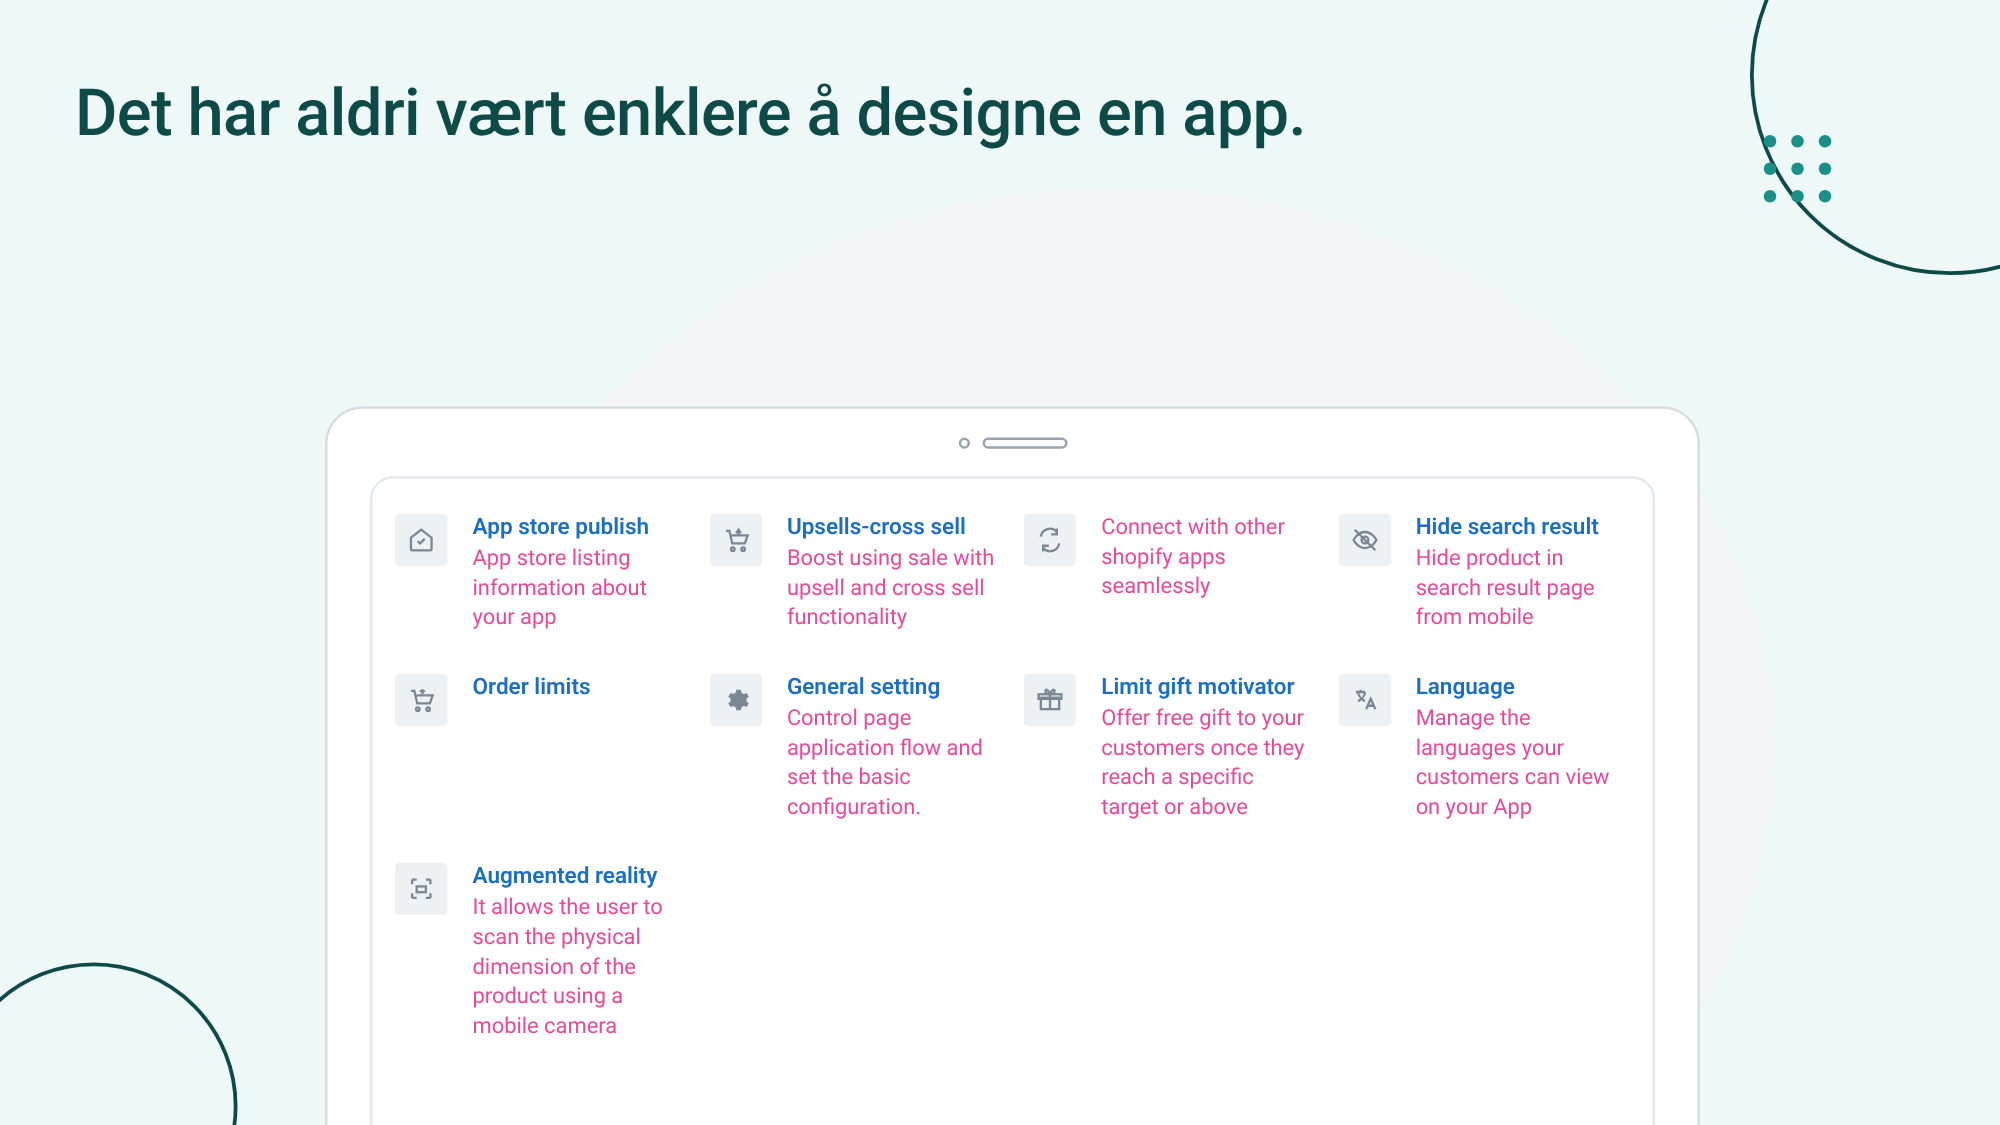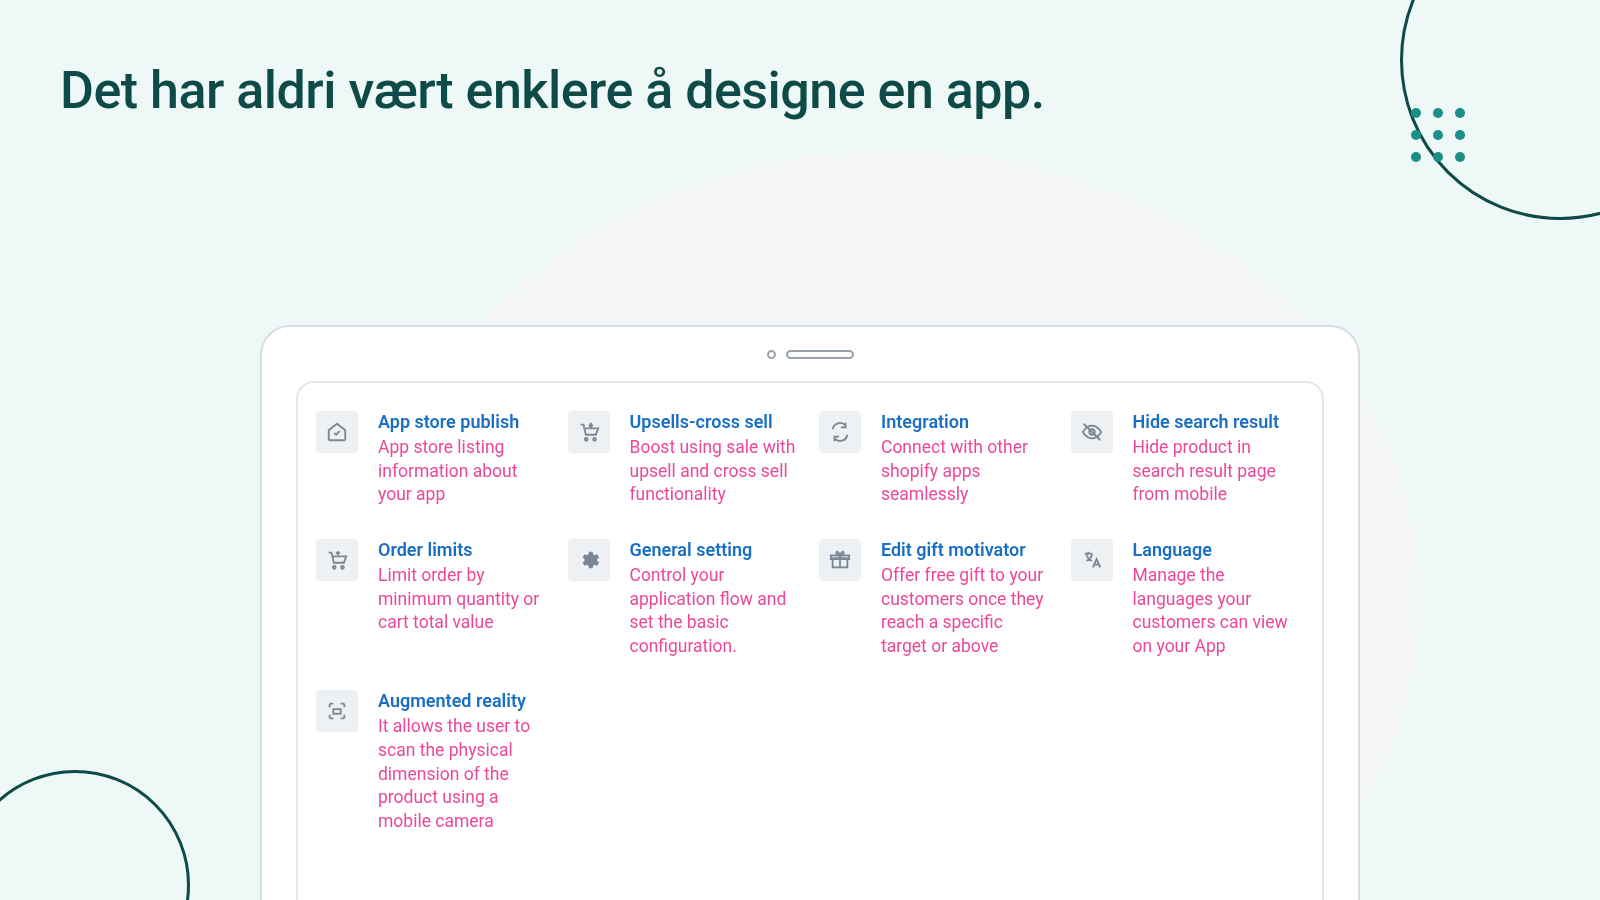--- a/index.html
+++ b/index.html
@@ -188,21 +188,20 @@
       </div>
 
       <div class="feat">
         <div class="feat-icon">
           <svg viewBox="0 0 24 24" fill="none" stroke="currentColor" stroke-width="2">
               <path d="M4 9a8 8 0 0114-4M20 15a8 8 0 01-14 4"></path>
               <path d="M18 2v5h-5M6 22v-5h5"></path>
             </svg>
         </div>
         <div>
-          <div class="feat-title">Integration</div>
           <div class="feat-desc">Connect with other shopify apps seamlessly</div>
         </div>
       </div>
 
       <div class="feat">
         <div class="feat-icon">
           <svg viewBox="0 0 24 24" fill="none" stroke="currentColor" stroke-width="2">
               <path d="M2 12s3.5-7 10-7 10 7 10 7-3.5 7-10 7S2 12 2 12z"></path>
               <circle cx="12" cy="12" r="3"></circle>
               <line x1="3" y1="3" x2="21" y2="21"></line>
@@ -218,48 +217,47 @@
         <div class="feat-icon">
           <svg viewBox="0 0 24 24" fill="none" stroke="currentColor" stroke-width="2">
               <circle cx="9" cy="20" r="1.5"></circle>
               <circle cx="18" cy="20" r="1.5"></circle>
               <path d="M3 4h3l2.5 11h11L22 8H8"></path>
               <path d="M13 3v4m0-4l-2 2m2-2l2 2"></path>
             </svg>
         </div>
         <div>
           <div class="feat-title">Order limits</div>
-          <div class="feat-desc">Limit order by minimum quantity or cart total value</div>
         </div>
       </div>
 
       <div class="feat">
         <div class="feat-icon">
           <svg viewBox="0 0 24 24" fill="currentColor">
               <path d="M12 8a4 4 0 100 8 4 4 0 000-8zm9 4a7 7 0 00-.1-1.2l2.1-1.6-2-3.4-2.5 1a7 7 0 00-2-1.2L16 3h-4l-.5 2.6a7 7 0 00-2 1.2l-2.5-1-2 3.4 2.1 1.6A7 7 0 007 12c0 .4 0 .8.1 1.2L5 14.8l2 3.4 2.5-1c.6.5 1.3.9 2 1.2L12 21h4l.5-2.6c.7-.3 1.4-.7 2-1.2l2.5 1 2-3.4-2.1-1.6c.1-.4.1-.8.1-1.2z"></path>
             </svg>
         </div>
         <div>
           <div class="feat-title">General setting</div>
-          <div class="feat-desc">Control your application flow and set the basic configuration.</div>
+          <div class="feat-desc">Control page application flow and set the basic configuration.</div>
         </div>
       </div>
 
 
       <div class="feat">
         <div class="feat-icon">
           <svg viewBox="0 0 24 24" fill="none" stroke="currentColor" stroke-width="2">
               <rect x="4" y="10" width="16" height="10"></rect>
               <rect x="2" y="7" width="20" height="4"></rect>
               <line x1="12" y1="7" x2="12" y2="20"></line>
               <path d="M12 7c-2 0-4-1-4-3s3-1 4 3zM12 7c2 0 4-1 4-3s-3-1-4 3z"></path>
             </svg>
         </div>
         <div>
-          <div class="feat-title">Edit gift motivator</div>
+          <div class="feat-title">Limit gift motivator</div>
           <div class="feat-desc">Offer free gift to your customers once they reach a specific target or above</div>
         </div>
       </div>
 
       <div class="feat">
         <div class="feat-icon">
           <svg viewBox="0 0 24 24" fill="none" stroke="currentColor" stroke-width="2">
               <path d="M4 5h8M8 3v2M6 5c0 4 4 7 6 8M12 5c0 4-4 7-6 8"></path>
               <path d="M13 20l4-9 4 9M14.5 17h5"></path>
             </svg>

